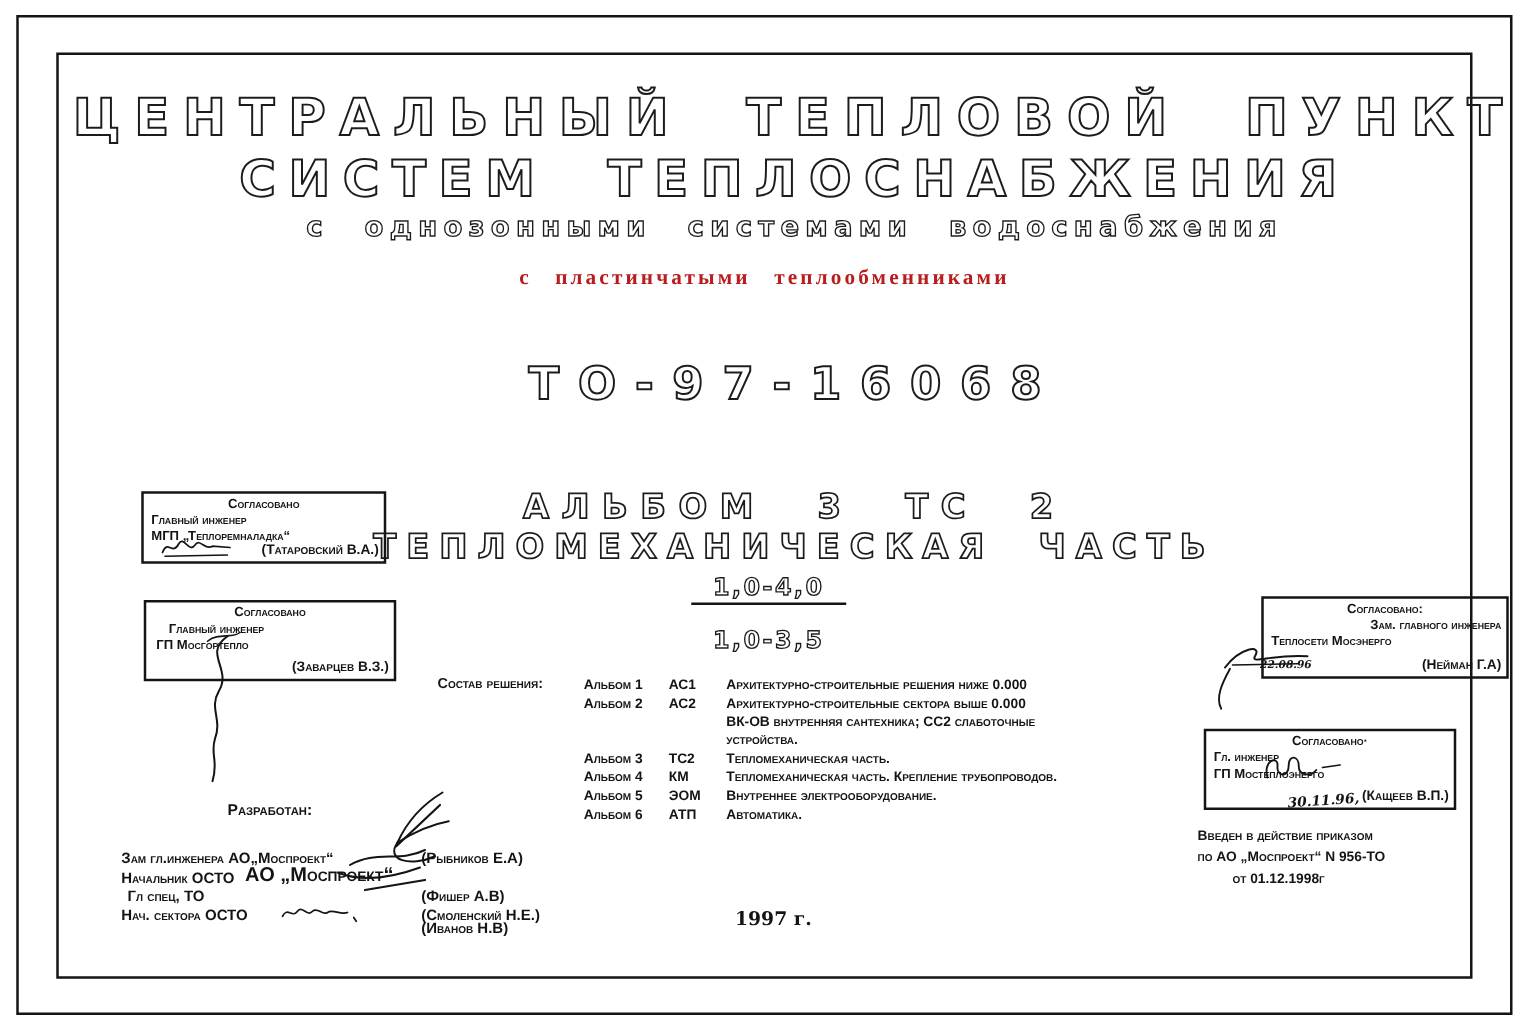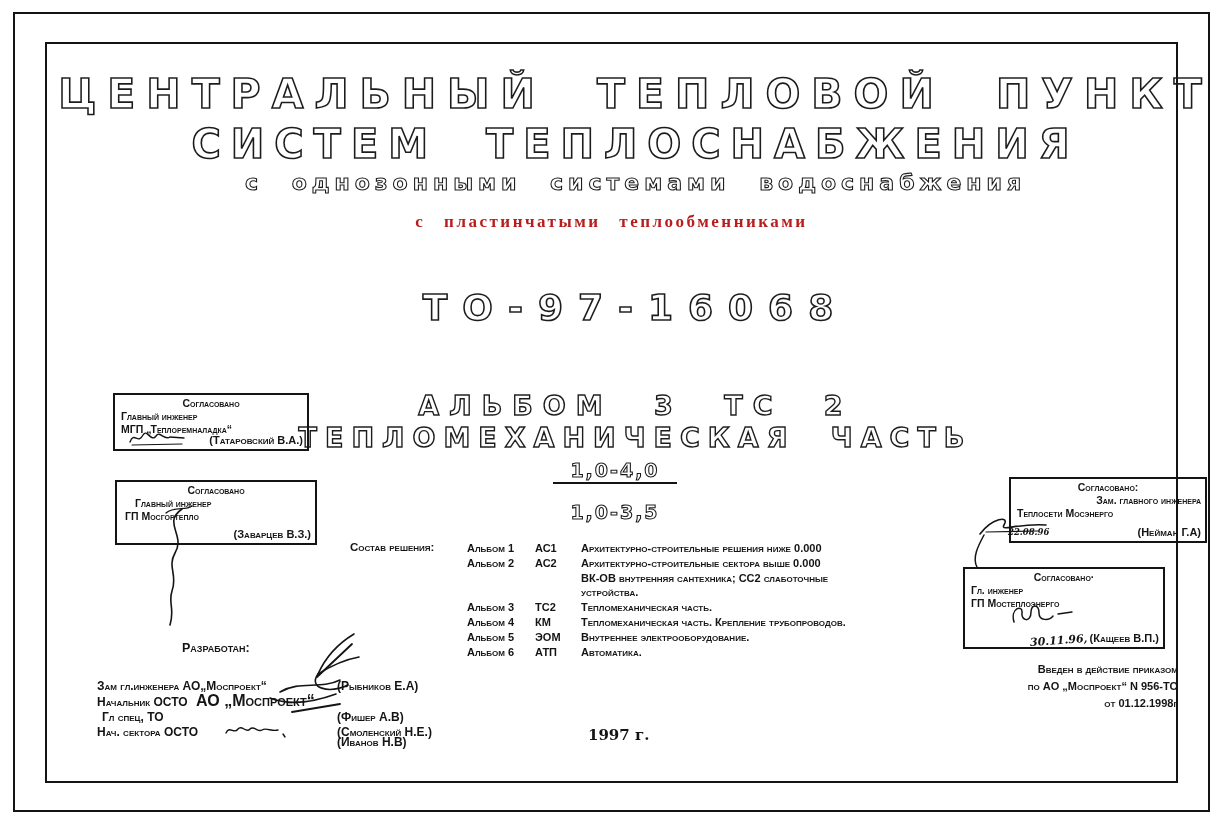--- a/index.html
+++ b/index.html
@@ -21,21 +21,21 @@
   .alb2{top:422px;font-size:27px;letter-spacing:8px;word-spacing:18px;-webkit-text-stroke:1.4px #1c1c1c;}
   .ratio{top:459px;left:553px;width:124px;text-align:center;font-family:"DejaVu Sans",sans-serif;
          font-weight:bold;color:transparent;-webkit-text-stroke:1.1px #1c1c1c;font-size:19px;letter-spacing:2px;}
   .ratio .num{border-bottom:2.5px solid #141414;padding:0 6px 1px 6px;}
   .ratio .den{padding-top:17px;}
   .stamp{position:absolute;border:2px solid #141414;font-weight:bold;font-variant:small-caps;
          font-size:10.5px;line-height:13px;padding:2px 4px;box-sizing:border-box;}
   .stamp .c{text-align:center;}
   .stamp .nm{position:absolute;right:4px;bottom:2px;font-size:11px;white-space:nowrap;}
   .hand{font-family:"DejaVu Serif",serif;font-style:italic;font-weight:bold;}
-  .note{font-weight:bold;font-variant:small-caps;font-size:11px;line-height:17px;text-align:right;}
+  .note{font-weight:bold;font-variant:small-caps;font-size:11px;line-height:17px;}
   .contents-label{font-weight:bold;font-variant:small-caps;font-size:11.5px;}
   .contents-grid{display:grid;grid-template-columns:62px 40px auto;column-gap:6px;
                  font-weight:bold;font-variant:small-caps;font-size:11px;line-height:14.8px;}
   .dev-role,.dev-name{font-weight:bold;font-variant:small-caps;font-size:12px;white-space:nowrap;}
   svg.sig{position:absolute;overflow:visible;}
   svg.sig path{fill:none;stroke:#141414;stroke-linecap:round;}
 </style>
 </head>
 <body>
 
@@ -84,21 +84,21 @@
     <div style="padding-left:2px;">Теплосети  Мосэнерго</div>
     <div class="nm">(Нейман Г.А)</div>
   </div>
   <div class="abs hand" style="left:1008px;top:527px;font-size:8.5px;">22.08.96</div>
   <svg class="sig" style="left:972px;top:512px;" width="90" height="58" viewBox="0 0 90 58">
     <path d="M8 22 C20 6 38 3 32 13 C28 20 46 11 74 13" stroke-width="1.6"></path>
     <path d="M14 20 L66 19" stroke-width="1.2"></path>
     <path d="M12 23 C6 34 0 46 5 55" stroke-width="1.5"></path>
   </svg>
 
-  <div class="stamp" style="left:963px;top:567px;width:202px;height:82px;">
+  <div class="stamp" style="left:963px;top:583px;width:202px;height:65px;">
     <div class="c">Согласовано·</div>
     <div style="padding-left:2px;">Гл. инженер</div>
     <div style="padding-left:2px;">ГП  Мостеплоэнерго</div>
     <div class="nm">(Кащеев В.П.)</div>
   </div>
   <svg class="sig" style="left:1008px;top:600px;" width="72" height="30" viewBox="0 0 72 30">
     <path d="M6 22 C2 8 15 4 14 13 C13 21 23 23 23 12 C23 4 31 4 31 13 C31 21 41 21 45 16" stroke-width="1.5"></path>
     <path d="M50 14 L64 12" stroke-width="1.4"></path>
   </svg>
   <div class="abs hand" style="left:1030px;top:634px;font-size:11px;transform:rotate(-4deg);">30.11.96,</div>

